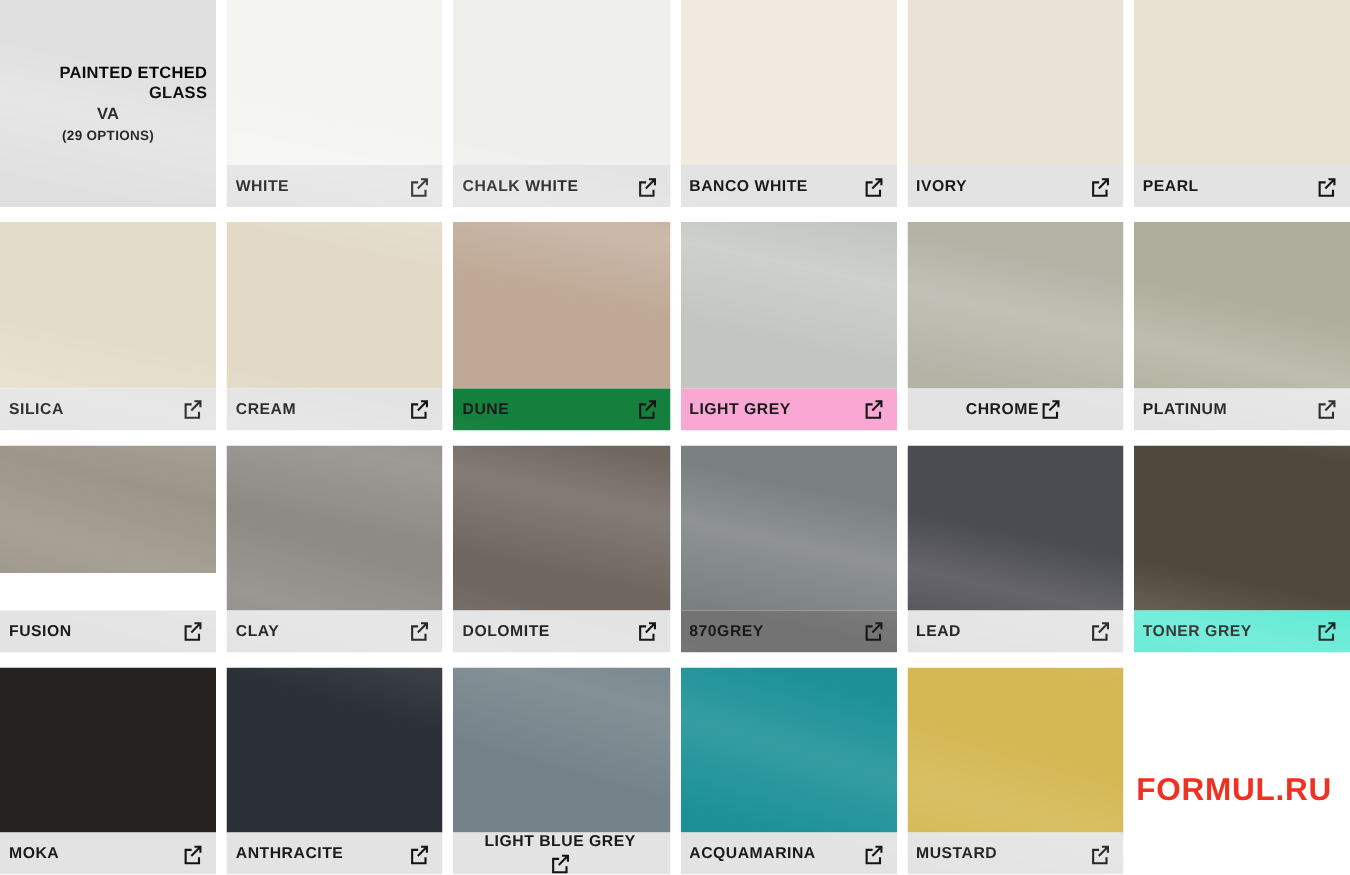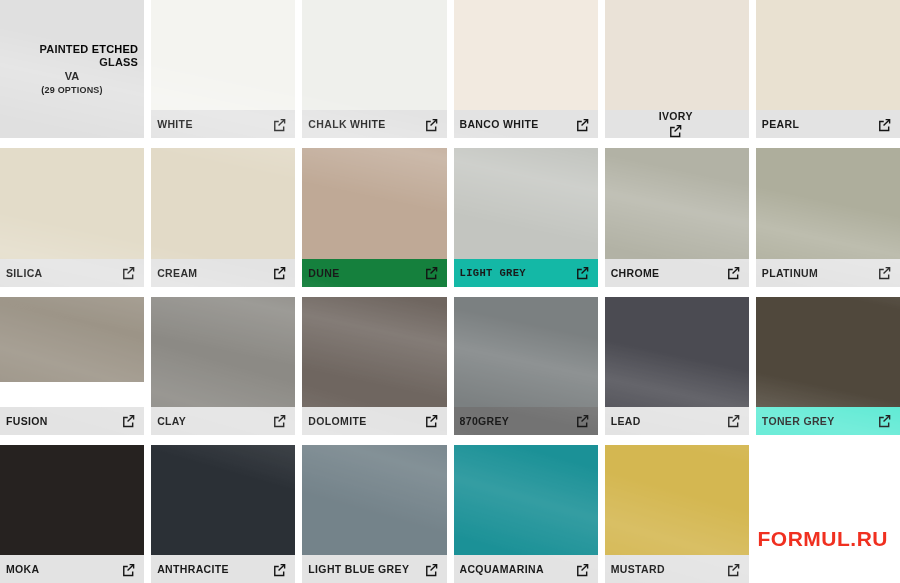--- a/index.html
+++ b/index.html
@@ -127,21 +127,21 @@
     font-weight: bold;
     color: #000000;
     letter-spacing: .2px;
     text-transform: uppercase;
   }
 
   
   #watermark {
     position: absolute;
     right: 12px;
-    bottom: 32px;
+    bottom: 44px;
     z-index: 9;
     font-family: "Liberation Sans", sans-serif;
     font-size: 21px;
     font-weight: bold;
     letter-spacing: .5px;
     color: #f03020;
     pointer-events: none;
     white-space: nowrap;
   }
 </style>
@@ -189,21 +189,21 @@
           <span class="extlink">
             <svg viewBox="0 0 16 16" width="15" height="15" aria-hidden="true">
               <path d="M2.2 4.1 h5.0 v1.5 h-3.5 v8.0 h8.0 v-3.5 h1.5 v5.0 h-11 z" fill="#141414"></path>
               <path d="M9.2 2.0 h5.0 v5.0 h-1.5 v-2.5 l-5.2 5.2 l-1.05 -1.05 l5.2 -5.2 h-2.45 z" fill="#141414"></path>
             </svg>
           </span>
         </div>
       </div>
       <div class="cell">
         <div class="swatch" style="background: rgb(234, 226, 215);"></div>
-        <div class="labelbar" style="background: rgb(227, 227, 227); flex-direction: column;">
+        <div class="labelbar" style="background: rgb(227, 227, 227);">
           <span class="label">IVORY</span>
           <span class="extlink">
             <svg viewBox="0 0 16 16" width="15" height="15" aria-hidden="true">
               <path d="M2.2 4.1 h5.0 v1.5 h-3.5 v8.0 h8.0 v-3.5 h1.5 v5.0 h-11 z" fill="#141414"></path>
               <path d="M9.2 2.0 h5.0 v5.0 h-1.5 v-2.5 l-5.2 5.2 l-1.05 -1.05 l5.2 -5.2 h-2.45 z" fill="#141414"></path>
             </svg>
           </span>
         </div>
       </div>
       <div class="cell">
@@ -249,33 +249,33 @@
           <span class="extlink">
             <svg viewBox="0 0 16 16" width="15" height="15" aria-hidden="true">
               <path d="M2.2 4.1 h5.0 v1.5 h-3.5 v8.0 h8.0 v-3.5 h1.5 v5.0 h-11 z" fill="#141414"></path>
               <path d="M9.2 2.0 h5.0 v5.0 h-1.5 v-2.5 l-5.2 5.2 l-1.05 -1.05 l5.2 -5.2 h-2.45 z" fill="#141414"></path>
             </svg>
           </span>
         </div>
       </div>
       <div class="cell">
         <div class="swatch" style="background: rgb(195, 197, 192);"></div>
-        <div class="labelbar" style="background: #14b8a6; font-family: Liberation Mono, monospace;">
+        <div class="labelbar" style="background: #f9a8d4;">
           <span class="label">LIGHT GREY</span>
           <span class="extlink">
             <svg viewBox="0 0 16 16" width="15" height="15" aria-hidden="true">
               <path d="M2.2 4.1 h5.0 v1.5 h-3.5 v8.0 h8.0 v-3.5 h1.5 v5.0 h-11 z" fill="#141414"></path>
               <path d="M9.2 2.0 h5.0 v5.0 h-1.5 v-2.5 l-5.2 5.2 l-1.05 -1.05 l5.2 -5.2 h-2.45 z" fill="#141414"></path>
             </svg>
           </span>
         </div>
       </div>
       <div class="cell">
         <div class="swatch" style="background: rgb(178, 178, 165);"></div>
-        <div class="labelbar" style="background: rgb(227, 227, 227);">
+        <div class="labelbar" style="background: rgb(227, 227, 227); justify-content: center;">
           <span class="label">CHROME</span>
           <span class="extlink">
             <svg viewBox="0 0 16 16" width="15" height="15" aria-hidden="true">
               <path d="M2.2 4.1 h5.0 v1.5 h-3.5 v8.0 h8.0 v-3.5 h1.5 v5.0 h-11 z" fill="#141414"></path>
               <path d="M9.2 2.0 h5.0 v5.0 h-1.5 v-2.5 l-5.2 5.2 l-1.05 -1.05 l5.2 -5.2 h-2.45 z" fill="#141414"></path>
             </svg>
           </span>
         </div>
       </div>
       <div class="cell">
@@ -381,21 +381,21 @@
           <span class="extlink">
             <svg viewBox="0 0 16 16" width="15" height="15" aria-hidden="true">
               <path d="M2.2 4.1 h5.0 v1.5 h-3.5 v8.0 h8.0 v-3.5 h1.5 v5.0 h-11 z" fill="#141414"></path>
               <path d="M9.2 2.0 h5.0 v5.0 h-1.5 v-2.5 l-5.2 5.2 l-1.05 -1.05 l5.2 -5.2 h-2.45 z" fill="#141414"></path>
             </svg>
           </span>
         </div>
       </div>
       <div class="cell">
         <div class="swatch" style="background: rgb(116, 131, 138);"></div>
-        <div class="labelbar" style="background: rgb(227, 227, 227);">
+        <div class="labelbar" style="background: rgb(227, 227, 227); flex-direction: column;">
           <span class="label">LIGHT BLUE GREY</span>
           <span class="extlink">
             <svg viewBox="0 0 16 16" width="15" height="15" aria-hidden="true">
               <path d="M2.2 4.1 h5.0 v1.5 h-3.5 v8.0 h8.0 v-3.5 h1.5 v5.0 h-11 z" fill="#141414"></path>
               <path d="M9.2 2.0 h5.0 v5.0 h-1.5 v-2.5 l-5.2 5.2 l-1.05 -1.05 l5.2 -5.2 h-2.45 z" fill="#141414"></path>
             </svg>
           </span>
         </div>
       </div>
       <div class="cell">

